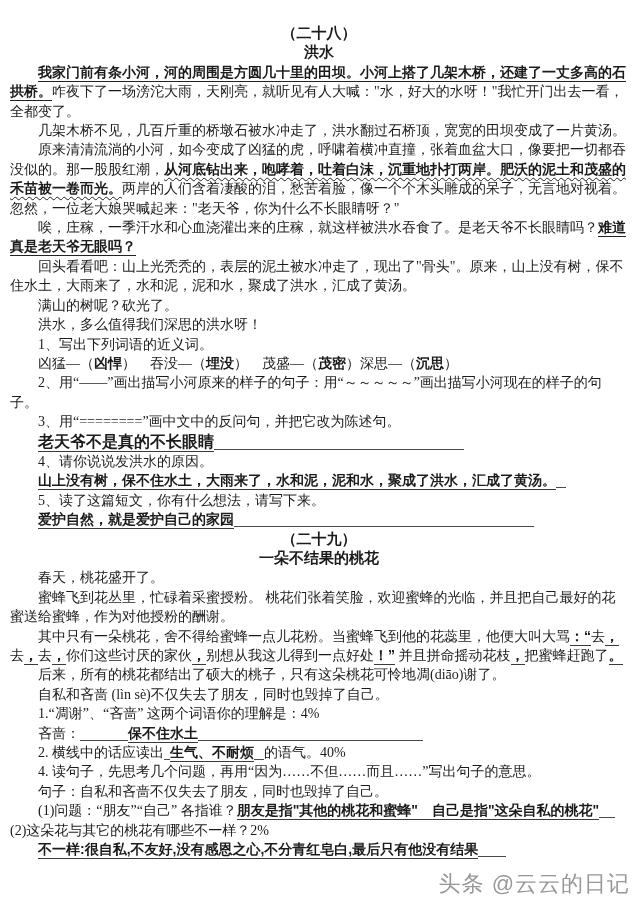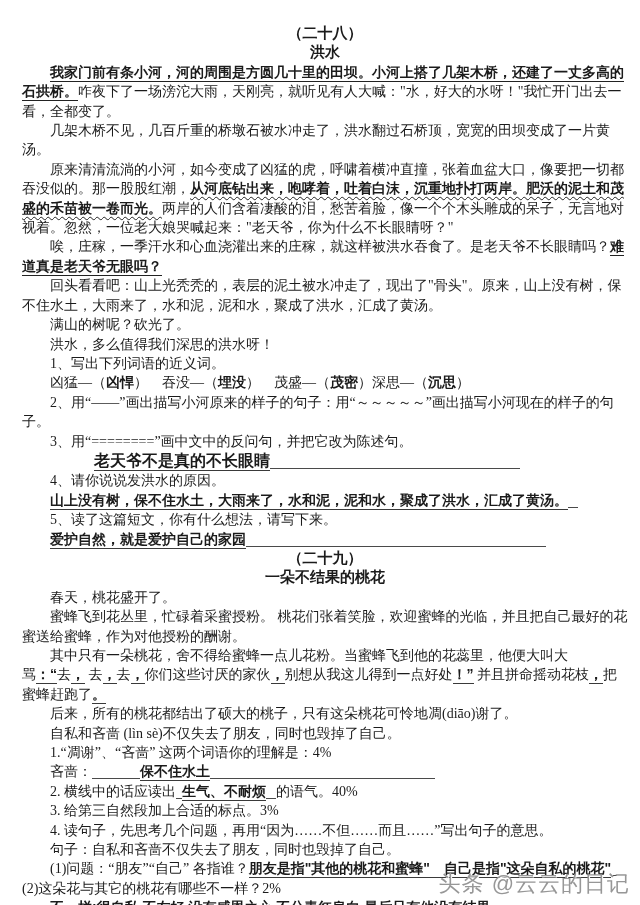--- a/index.html
+++ b/index.html
@@ -1,32 +1,32 @@
 <!DOCTYPE html>
 <html><head>
 <meta charset="utf-8">
 <style>
   html,body{margin:0;padding:0;background:#ffffff;}
   body{width:640px;height:905px;overflow:hidden;
        font-family:"Liberation Serif","DejaVu Serif",serif;color:#1b1b1b;}
   .page{position:relative;width:640px;height:905px;box-sizing:border-box;
-        padding:24px 12px 0 22px;background:#ffffff;}
+        padding:24px 12px 0 10px;background:#ffffff;}
   .blk{font-size:14px;line-height:19.4px;word-break:break-all;}
   .center{text-align:center;}
   .ind{text-indent:2em;}
   .rh{font-weight:bold;font-size:15px;}
   .rn{}
   .rbu{font-weight:bold;border-bottom:1.5px solid #222;padding-bottom:1px;}
   .rbw{font-weight:bold;text-decoration:underline wavy 1px #222;
        text-underline-offset:3px;text-decoration-skip-ink:none;}
   .ra{font-family:"Liberation Sans","DejaVu Sans",sans-serif;font-weight:bold;}
   .rau{font-family:"Liberation Sans","DejaVu Sans",sans-serif;font-weight:bold;
        border-bottom:1.5px solid #3a3a3a;padding-bottom:1px;}
   .raub{font-family:"Liberation Sans","DejaVu Sans",sans-serif;font-weight:bold;
-        font-size:16px;border-bottom:1.5px solid #3a3a3a;padding-bottom:1px;margin-left:44px;}
+        font-size:16px;border-bottom:1.5px solid #3a3a3a;padding-bottom:1px;}
   .blank{display:inline-block;height:1px;border-bottom:1.5px solid #4a4a4a;
          vertical-align:-3px;}
   .watermark{position:absolute;right:10px;bottom:6px;
              font-family:"Liberation Sans","DejaVu Sans",sans-serif;
              font-weight:normal;font-size:22px;color:#979797;letter-spacing:1px;
              text-shadow:1px 1px 0 #ffffff;}
 </style>
 </head>
 <body>
 
@@ -53,21 +53,20 @@
       <div class="blk center"><span class="rh">（二十九）</span></div>
       <div class="blk center"><span class="rh">一朵不结果的桃花</span></div>
       <div class="blk ind"><span class="rn">春天，桃花盛开了。</span></div>
       <div class="blk ind"><span class="rn">蜜蜂飞到花丛里，忙碌着采蜜授粉。 桃花们张着笑脸，欢迎蜜蜂的光临，并且把自己最好的花蜜送给蜜蜂，作为对他授粉的酬谢。</span></div>
       <div class="blk ind"><span class="rn">其中只有一朵桃花，舍不得给蜜蜂一点儿花粉。当蜜蜂飞到他的花蕊里，他便大叫大骂</span><span class="rau">：“</span><span class="rn">去</span><span class="rau">，</span><span class="rn"> 去</span><span class="rau">，</span><span class="rn">去</span><span class="rau">，</span><span class="rn">你们这些讨厌的家伙</span><span class="rau">，</span><span class="rn">别想从我这儿得到一点好处</span><span class="rau">！”</span><span class="rn"> 并且拼命摇动花枝</span><span class="rau">，</span><span class="rn">把蜜蜂赶跑了</span><span class="rau">。</span></div>
       <div class="blk ind"><span class="rn">后来，所有的桃花都结出了硕大的桃子，只有这朵桃花可怜地凋(diāo)谢了。</span></div>
       <div class="blk ind"><span class="rn">自私和吝啬 (lìn sè)不仅失去了朋友，同时也毁掉了自己。</span></div>
       <div class="blk ind"><span class="rn">1.“凋谢”、“吝啬” 这两个词语你的理解是：4%</span></div>
       <div class="blk ind"><span class="rn">吝啬：</span><span class="blank" style="width: 48px;"></span><span class="rau">保不住水土</span><span class="blank" style="width: 225px;"></span></div>
       <div class="blk ind"><span class="rn">2. 横线中的话应读出</span><span class="blank" style="width: 6px;"></span><span class="rau">生气、不耐烦</span><span class="blank" style="width: 10px;"></span><span class="rn">的语气。40%</span></div>
-      <div class="blk ind"><span class="rn">3. 给第三自然段加上合适的标点。3%</span></div>
       <div class="blk ind"><span class="rn">4. 读句子，先思考几个问题，再用“因为……不但……而且……”写出句子的意思。</span></div>
       <div class="blk ind"><span class="rn">句子：自私和吝啬不仅失去了朋友，同时也毁掉了自己。</span></div>
       <div class="blk ind"><span class="rn">(1)问题：“朋友”“自己” 各指谁？</span><span class="rau">朋友是指"其他的桃花和蜜蜂"　自己是指"这朵自私的桃花"</span><span class="blank" style="width: 16px;"></span></div>
       <div class="blk"><span class="rn">(2)这朵花与其它的桃花有哪些不一样？2%</span></div>
       <div class="blk ind"><span class="rau">不一样:很自私,不友好,没有感恩之心,不分青红皂白,最后只有他没有结果</span><span class="blank" style="width: 28px;"></span></div>
     </div>
   <div class="watermark">头条 @云云的日记</div>
 </div>
 
 </body></html>

